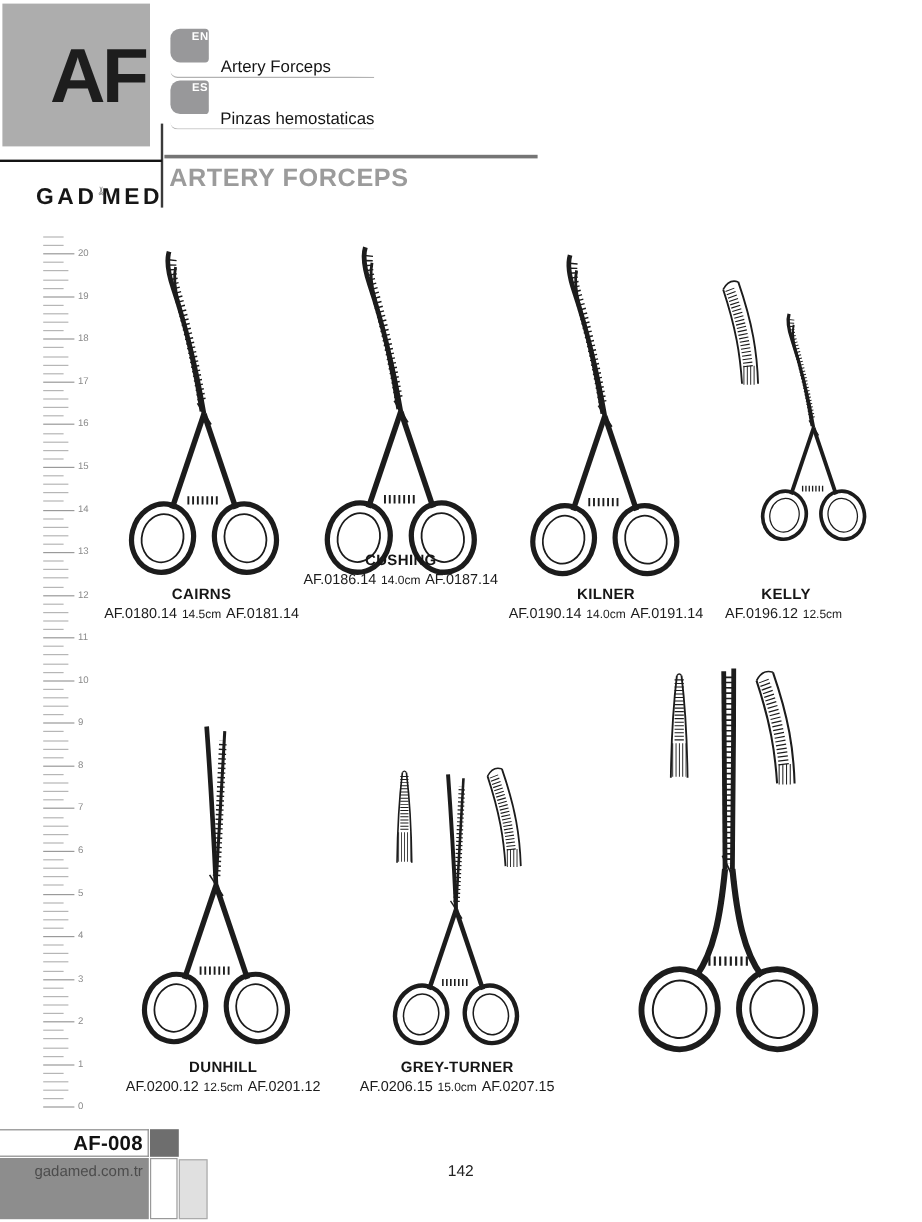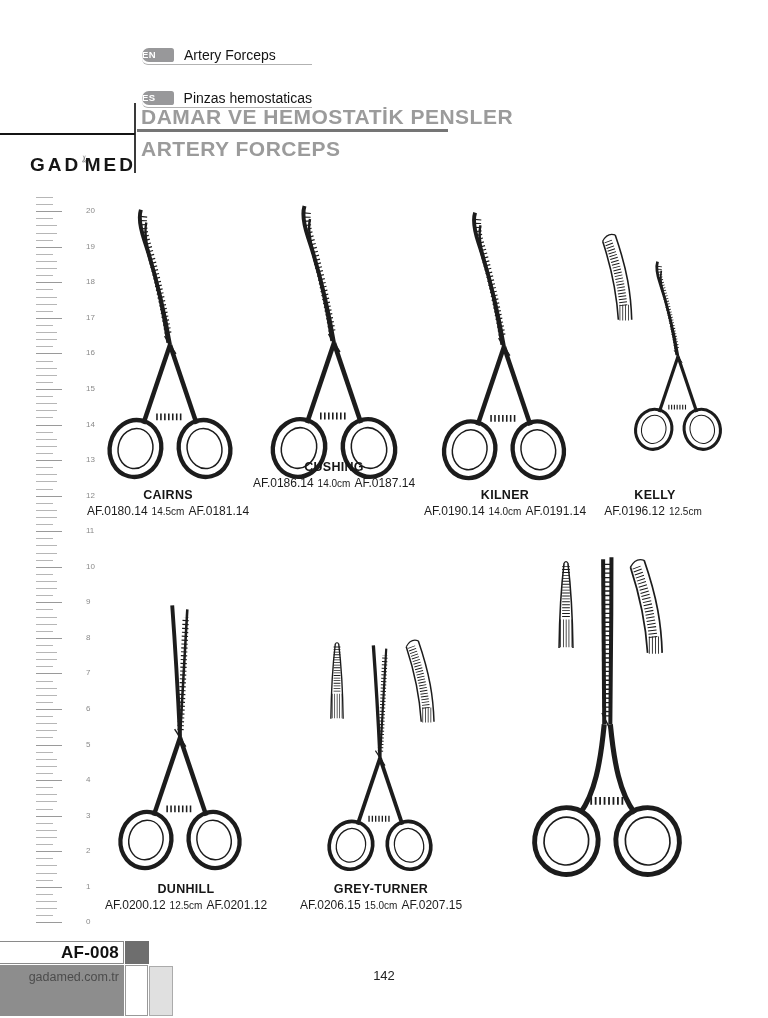--- a/index.html
+++ b/index.html
@@ -15,23 +15,23 @@
   .af-square .code {
     font-size:64px; font-weight:bold; color:#1d1d1d; letter-spacing:-3px;
     line-height:1; padding-right:4px;
   }
   .lang-row {
     position:absolute; left:142px; width:170px; height:20px;
     border-bottom:1.5px solid #b2b2b2; border-bottom-left-radius:6px;
     display:flex; align-items:flex-end;
   }
   .lang-pill {
-    width:32px; height:14px; background:#98989a; border-radius:8px 3px 3px 8px;
-    color:#ffffff; font-size:9.5px; font-weight:bold; text-align:left;
-    line-height:14px; margin-bottom:2px; letter-spacing:0.5px;
+    width:32px; height:28px; background:#98989a; border-radius:8px 3px 3px 8px;
+    color:#ffffff; font-size:9.5px; font-weight:bold; text-align:right;
+    line-height:14px; margin-bottom:12px; letter-spacing:0.5px;
   }
   .lang-label { font-size:14px; color:#141414; margin-left:10px; margin-bottom:1px; white-space:nowrap; }
   .vline { position:absolute; left:134px; top:103px; width:2px; height:70px; background:#3a3a3a; }
   .hline-black { position:absolute; left:0; top:133px; width:135px; height:2px; background:#141414; }
   .title-tr {
     position:absolute; left:141px; top:105px; font-size:21px; font-weight:bold;
     color:#9b9b9b; letter-spacing:0.5px; white-space:nowrap;
   }
   .title-underline { position:absolute; left:137px; top:129px; width:311px; height:2.5px; background:#757575; }
   .title-en {
@@ -43,21 +43,21 @@
     display:flex; align-items:flex-end; justify-content:center;
   }
   .brand span {
     font-size:19px; font-weight:600; letter-spacing:3px; color:#161616; line-height:1;
   }
   .brand svg { margin:0 -2px 0 1px; }
   
   .ruler { position:absolute; left:36px; top:197px; width:80px; height:734px; }
   .ruler .tick { position:absolute; left:0; height:1px; background:#b6b6b6; }
   .ruler .tick.cm { background:#9a9a9a; }
-  .ruler .ticklabel { position:absolute; left:29px; font-size:8px; color:#8a8a8a; line-height:1;margin-left:21px; }
+  .ruler .ticklabel { position:absolute; left:29px; font-size:8px; color:#8a8a8a; line-height:1; }
   
   .art { position:absolute; }
   .plabel { position:absolute; width:200px; text-align:center; }
   .pname { font-size:12.5px; font-weight:bold; color:#161616; letter-spacing:0.3px; }
   .pcodes { margin-top:2px; font-size:12px; color:#1c1c1c; white-space:nowrap; }
   .pcodes .psize { font-size:10px; margin:0 4px; }
   
   .f-code-box {
     position:absolute; left:0; top:941px; width:124px; height:23px; background:#ffffff;
     border:1.5px solid #8a8a8a; border-left:none; box-sizing:border-box;
@@ -140,33 +140,35 @@
           <path d="M31 117 C29 86 24.5 58 11 17" stroke-width="2"></path>
           <path d="M48 117 C47 84 42.5 54 27 9" stroke-width="2"></path>
           <path d="M11 17 Q17 5.5 27 9" stroke-width="1.6"></path>
           <path d="M37.5 99 C34.5 72 29 46 18 17" stroke-width="10" stroke-dasharray="1.2 2.6"></path>
           <path d="M32.5 108 L46.5 108" stroke-width="20" stroke-dasharray="1 2.6"></path>
         </g>
       </symbol>
     </defs>
   </svg>
 
+  <div class="af-square">
+    <div class="code">AF</div>
+  </div>
 
   <div class="lang-row" style="top:44px">
     <div class="lang-pill">EN</div>
     <div class="lang-label">Artery Forceps</div>
   </div>
   <div class="lang-row" style="top:87px">
     <div class="lang-pill">ES</div>
     <div class="lang-label">Pinzas hemostaticas</div>
   </div>
 
   <div class="vline"></div>
   <div class="hline-black"></div>
-  <div class="title-tr">DAMAR VE HEMOSTATİK PENSLER</div>
   <div class="title-underline"></div>
   <div class="title-en">ARTERY FORCEPS</div>
 
   <div class="brand">
     <span>GAD</span>
     <svg width="14" height="30" viewBox="0 0 20 32">
       <g fill="none" stroke="#161616" stroke-width="1.6">
         <line x1="5.5" y1="1" x2="14" y2="23.5"></line>
         <line x1="14.5" y1="1" x2="6" y2="23.5"></line>
         <circle cx="5.2" cy="27" r="3.4"></circle>

